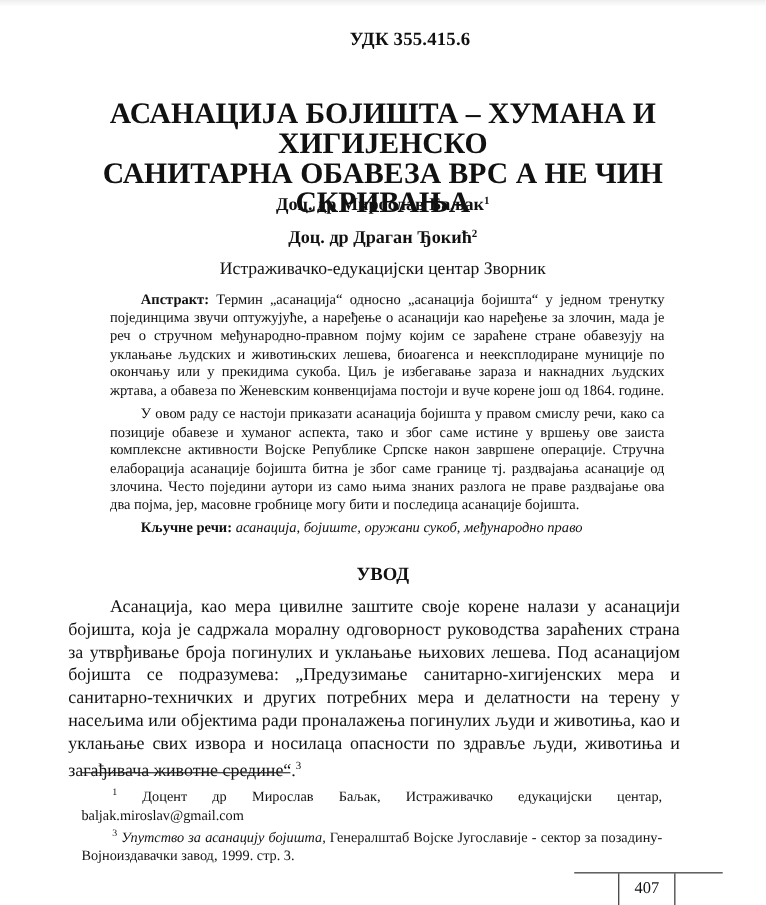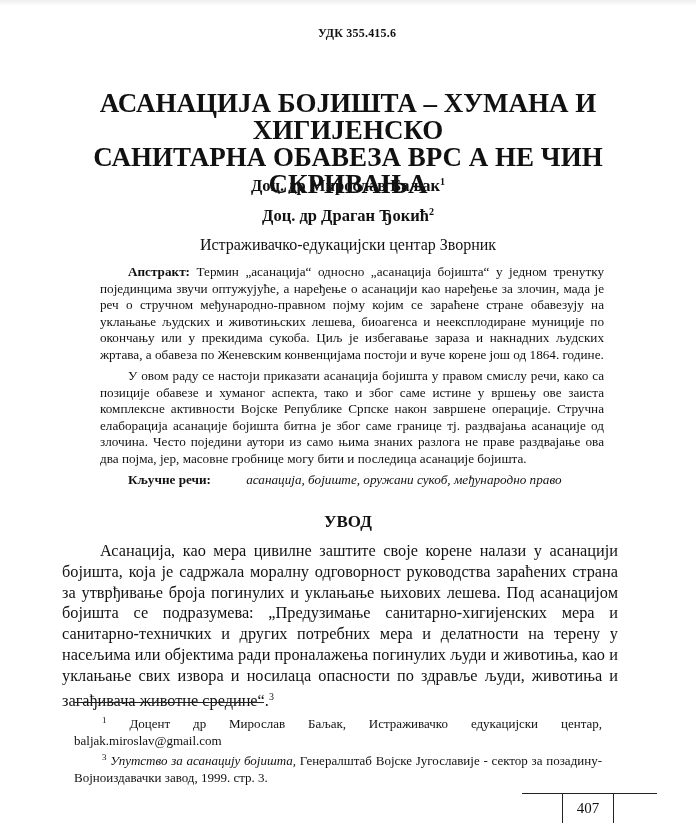--- a/index.html
+++ b/index.html
@@ -1,38 +1,38 @@
 <!DOCTYPE html>
 <html><head>
 <meta charset="utf-8">
 <style>
   html, body { margin: 0; padding: 0; }
   body {
     width: 696px; height: 823px; background: #ffffff; position: relative; overflow: hidden;
     font-family: "Liberation Serif", "DejaVu Serif", serif; color: #111;
   }
   .top-shade { position: absolute; left: 0; top: 0; width: 696px; height: 6px; background: linear-gradient(#eeeeee, #ffffff); }
-  .udk { position: absolute; left: 318px; top: 26px; font-size: 12px; font-weight: bold; letter-spacing: 0.2px; }
+  .udk { position: absolute; left: 318px; top: 26px; font-size: 17px; font-weight: bold; letter-spacing: 0.2px; }
   .title {
     position: absolute; left: 40px; top: 90px; width: 616px; text-align: center;
     font-size: 27px; font-weight: bold; line-height: 27px;
   }
   .author { position: absolute; left: 0; width: 696px; text-align: center; font-size: 16.5px; font-weight: bold; }
   .author sup { font-size: 10px; vertical-align: 6px; }
   .author1 { top: 176px; text-align: center; }
   .author2 { top: 206px; }
   .institution { position: absolute; left: 0; width: 696px; text-align: center; top: 236px; font-size: 16px; }
   .abstract {
     position: absolute; left: 100px; top: 264px; width: 504px; font-size: 13.2px; line-height: 16.5px;
     text-align: justify;
   }
   .abstract p { margin: 0 0 5px 0; text-indent: 28px; }
   .abstract b { font-weight: bold; }
   .keywords { margin: 0; text-indent: 28px; }
-  .keywords i { font-style: italic; margin-left: 32px; }
+  .keywords i { font-style: italic; }
   .section { position: absolute; left: 0; width: 696px; top: 512px; text-align: center; font-size: 17px; font-weight: bold; }
   .body-text {
     position: absolute; left: 62px; top: 541px; width: 556px; font-size: 16.3px; line-height: 20.8px; text-align: justify;
   }
   .body-text p { margin: 0; text-indent: 38px; }
   .body-text sup { font-size: 10px; vertical-align: 6px; }
   .fn-rule { position: absolute; left: 74px; top: 702px; width: 190px; height: 1px; background: #222; }
   .footnotes { position: absolute; left: 74px; top: 712px; width: 528px; font-size: 13px; line-height: 16.5px; text-align: justify; }
   .footnotes p { margin: 0; text-indent: 28px; }
   .footnotes sup { font-size: 9px; vertical-align: 5px; }

